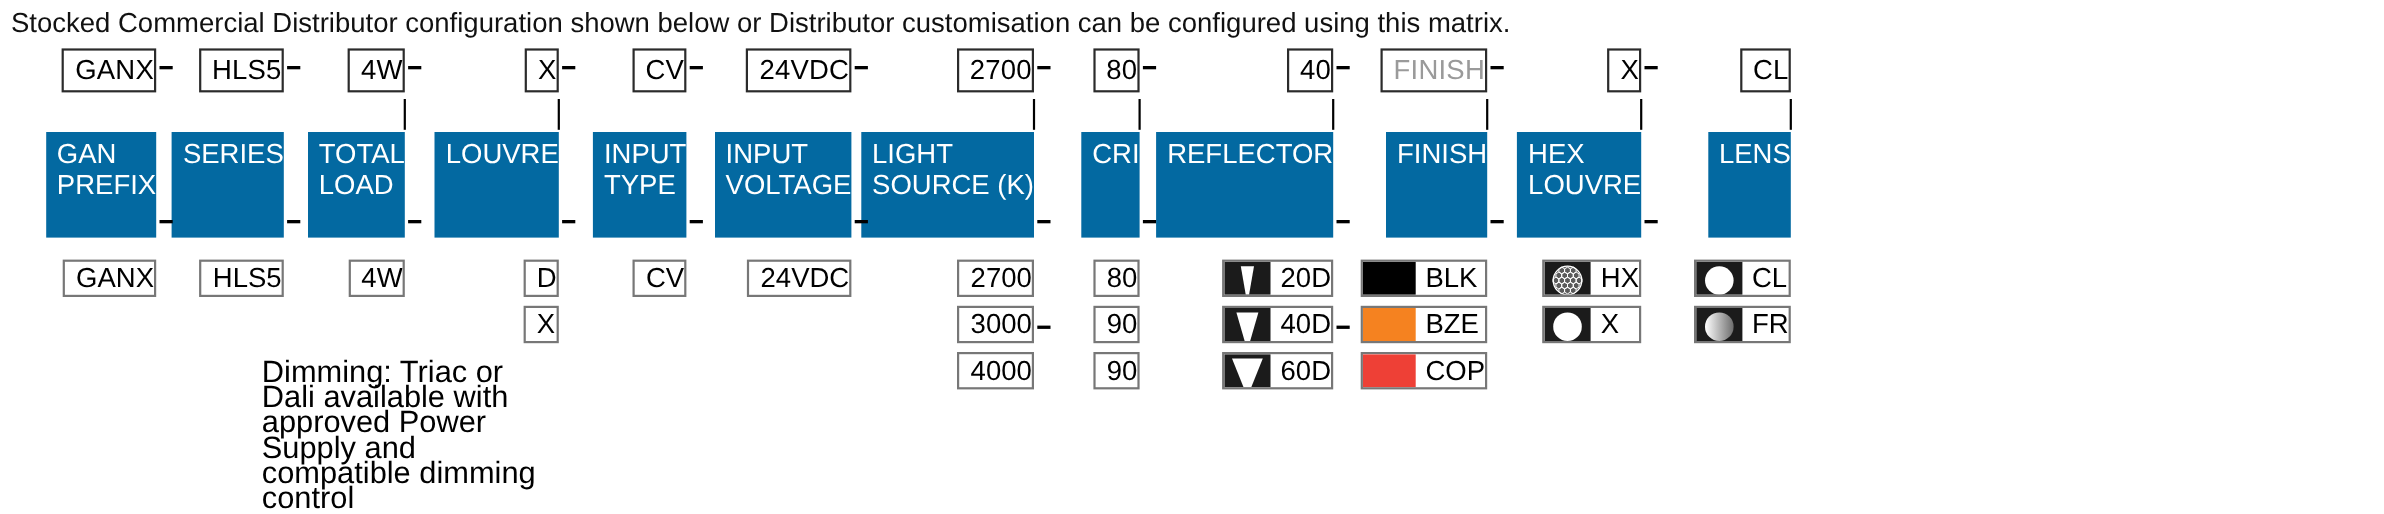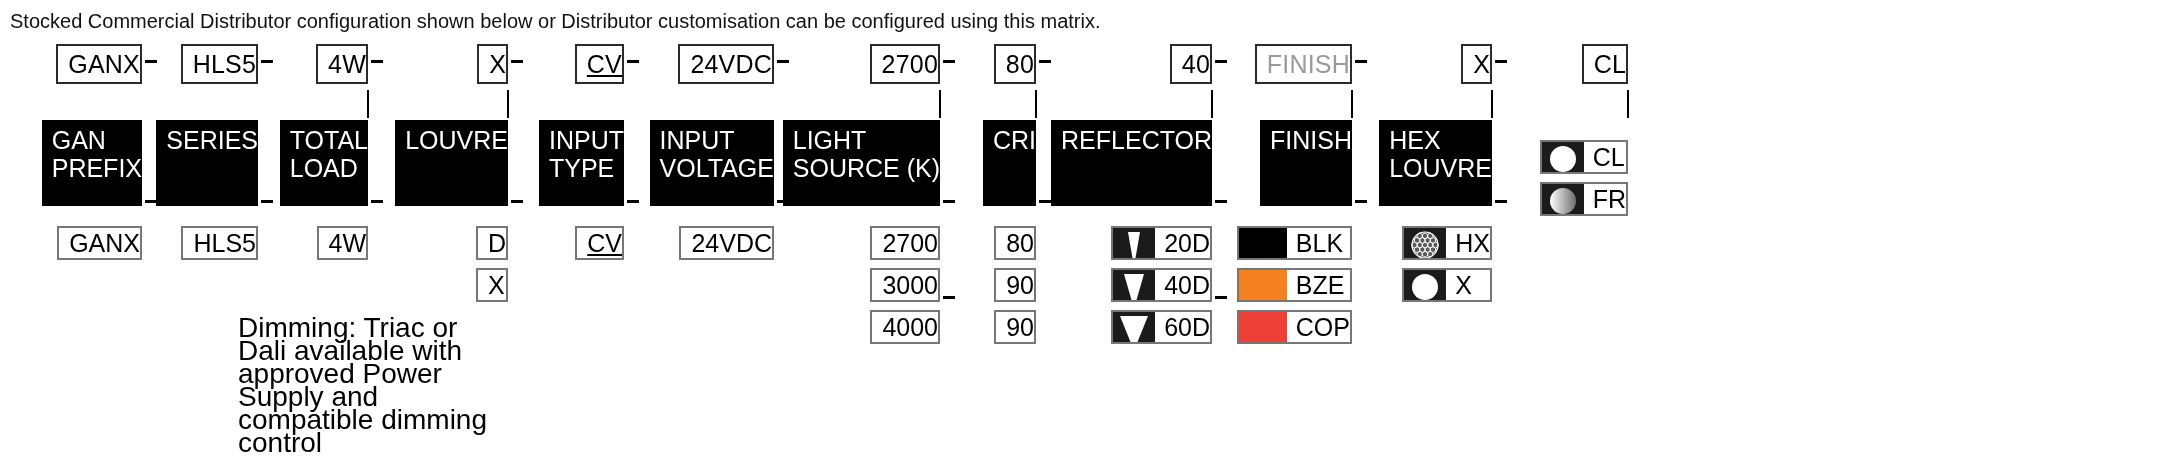--- a/index.html
+++ b/index.html
@@ -13,21 +13,21 @@
     height: 467px;
     overflow: hidden;
     position: relative;
     color: #000000;
   }
 
   #intro {
     position: absolute;
     left: 10px;
     top: 6px;
-    font-size: 20px;
+    font-size: 25px;
     line-height: 30px;
     white-space: nowrap;
     color: #111111;
   }
 
   
   #matrix {
     position: absolute;
     left: 10px;
     top: 44px;
@@ -86,23 +86,23 @@
     top: 6px;
     bottom: 2px;
     left: 50%;
     width: 2px;
     margin-left: -1px;
     background: #000000;
   }
 
   
   .hdr {
-    background: #000000;
+    background: #0369a1;
     color: #ffffff;
-    height: 86px;
+    height: 96px;
     box-sizing: border-box;
     padding: 6px 0 0 10px;
     font-size: 25px;
     line-height: 28px;
   }
   .hdr div { white-space: nowrap; }
 
   
   .options {
     margin-top: 20px;
@@ -237,21 +237,21 @@
             <span class="txt">X</span>
           </div>
         </div>
       </div>
       <div class="note">Dimming: Triac or Dali available with approved Power Supply and compatible dimming control</div>
     </div>
     <div class="dash">
       <span class="d1"></span>
       <span class="d2"></span>
     </div>
-    <div class="column" style="width: 98px; text-decoration: underline;">
+    <div class="column" style="width: 98px;">
       <div class="codebox">CV</div>
       <div class="stem-wrap empty"></div>
       <div class="hdr">
         <div>INPUT</div>
         <div>TYPE</div>
       </div>
       <div class="options">
         <div class="optrow">
           <div class="optbox">
             <span class="txt">CV</span>
@@ -466,20 +466,23 @@
     </div>
     <div class="dash">
       <span class="d1"></span>
       <span class="d2"></span>
     </div>
     <div class="column" style="width: 118px;">
       <div class="codebox">CL</div>
       <div class="stem-wrap">
         <div class="stem"></div>
       </div>
+      <div class="hdr">
+        <div>LENS</div>
+      </div>
       <div class="options">
         <div class="optrow">
           <div class="optbox withicon">
             <div class="iconcell" style="background: rgb(27, 27, 27);"><svg width="42" height="34" viewBox="0 0 42 34" xmlns="http://www.w3.org/2000/svg">
                 <circle cx="21" cy="17" r="13" fill="#ffffff"></circle>
               </svg></div>
             <span class="txt">CL</span>
           </div>
         </div>
         <div class="optrow">

